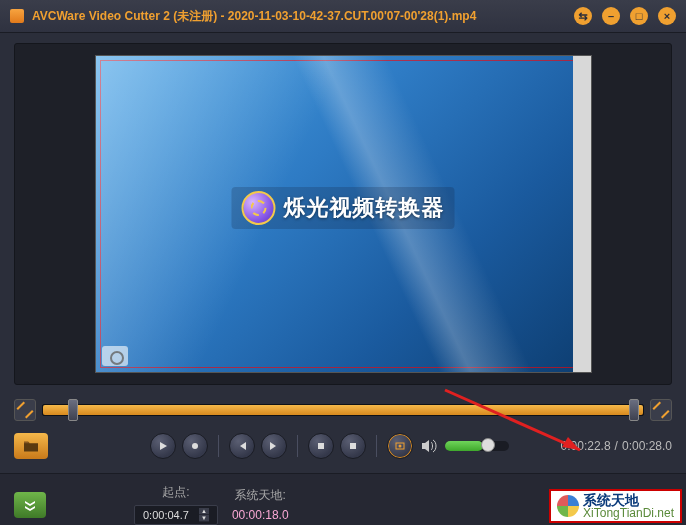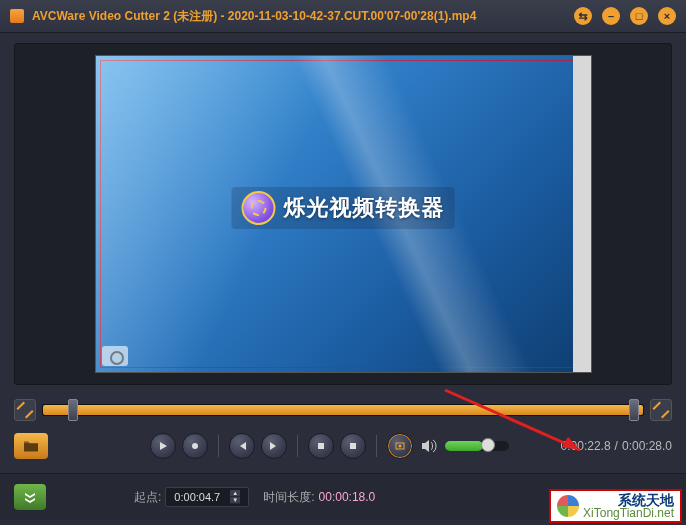--- a/index.html
+++ b/index.html
@@ -46,30 +46,30 @@
   .hsep { width: 1px; height: 22px; background: #4a4e60; margin: 0 4px; }
   .vol-icon { width: 20px; height: 20px; display:flex; align-items:center; justify-content:center; cursor:pointer; }
   .vol-slider { width: 64px; height: 10px; background: #1a1c24; border-radius: 5px; position: relative; }
   .vol-fill { position: absolute; left:0; top:0; bottom:0; width: 60%; background: linear-gradient(#6fd45a,#3fa82c); border-radius: 5px; }
   .vol-thumb { position:absolute; left:56%; top:-3px; width:14px; height:14px; background:#ddd; border-radius:50%; border:1px solid #888; }
   .time-display { margin-left: auto; font-size: 12px; color: #bbb; display:flex; align-items:center; gap:4px; }
   
   .bottom-bar { margin-top: 14px; padding: 10px 14px; background: #262833; border-top: 1px solid #1a1c24; display:flex; align-items:center; gap: 14px; position: relative; }
   .green-btn { width: 32px; height: 26px; background: linear-gradient(#6fb64a,#3f7a28); border-radius: 4px; display:flex; align-items:center; justify-content:center; cursor:pointer; }
   .green-btn svg { width:14px; height:14px; fill:#fff; }
-  .field-group { display:flex; align-items:center; gap:4px; }
+  .field-group { display:flex; align-items:center; gap:4px;flex-direction:column; }
   .field-label { color:#aaa; }
   .field-box { background:#1a1c24; border:1px solid #3a3d4a; padding:2px 8px; color:#ddd; font-size:11px; border-radius:2px; min-width:66px; display:flex; align-items:center; justify-content:space-between; gap:10px; }
   .stepper { display:flex; flex-direction:column; gap:0; }
   .step { width:10px; height:7px; background:#3a3d4a; font-size:6px; text-align:center; line-height:6px; cursor:pointer; border-bottom:1px solid #262833; }
 
   .red-arrow { position: absolute; top: 385px; left: 440px; width: 160px; height: 80px; pointer-events: none; }
   .watermark { position: absolute; right: 4px; bottom: 2px; background: #fff; border: 2px solid #c00; padding: 2px 6px; display:flex; align-items:center; gap:4px; }
   .wm-logo { width:22px; height:22px; background: conic-gradient(#3a7fd5 0 25%, #f3c94b 0 50%, #6fb64a 0 75%, #e05a5a 0); border-radius:50%; }
-  .wm-text { display:flex; flex-direction:column; line-height:1;align-items:flex-end; }
+  .wm-text { display:flex; flex-direction:column; line-height:1; }
   .wm-cn { font-size:14px; font-weight:bold; color:#0a3a7a; }
   .wm-en { font-size:12px; color:#5a8a3a; }
 </style>
 </head>
 <body>
 
 <div class="titlebar">
   <div class="app-icon"></div>
   <span class="title-text">
     <span>AVCWare Video Cutter 2 (未注册)</span><span> - </span><span>2020-11-03-10-42-37.CUT.00'07-00'28(1).mp4</span>
@@ -182,21 +182,21 @@
     <span class="field-label">起点:</span>
     <div class="field-box">
       <span>0:00:04.7</span>
       <div class="stepper">
         <div class="step">▲</div>
         <div class="step">▼</div>
       </div>
     </div>
   </div>
   <div class="field-group">
-    <span class="field-label">时间长度:</span>
+    <span class="field-label">系统天地:</span>
     <span style="color:#f9a8d4">00:00:18.0</span>
   </div>
 </div>
 
 <svg class="red-arrow" viewBox="0 0 160 80">
   <line x1="5" y1="5" x2="140" y2="65" stroke="#e02020" stroke-width="3"></line>
   <polygon points="140,65 128,52 122,62" fill="#e02020"></polygon>
 </svg>
 
 <div class="watermark">

